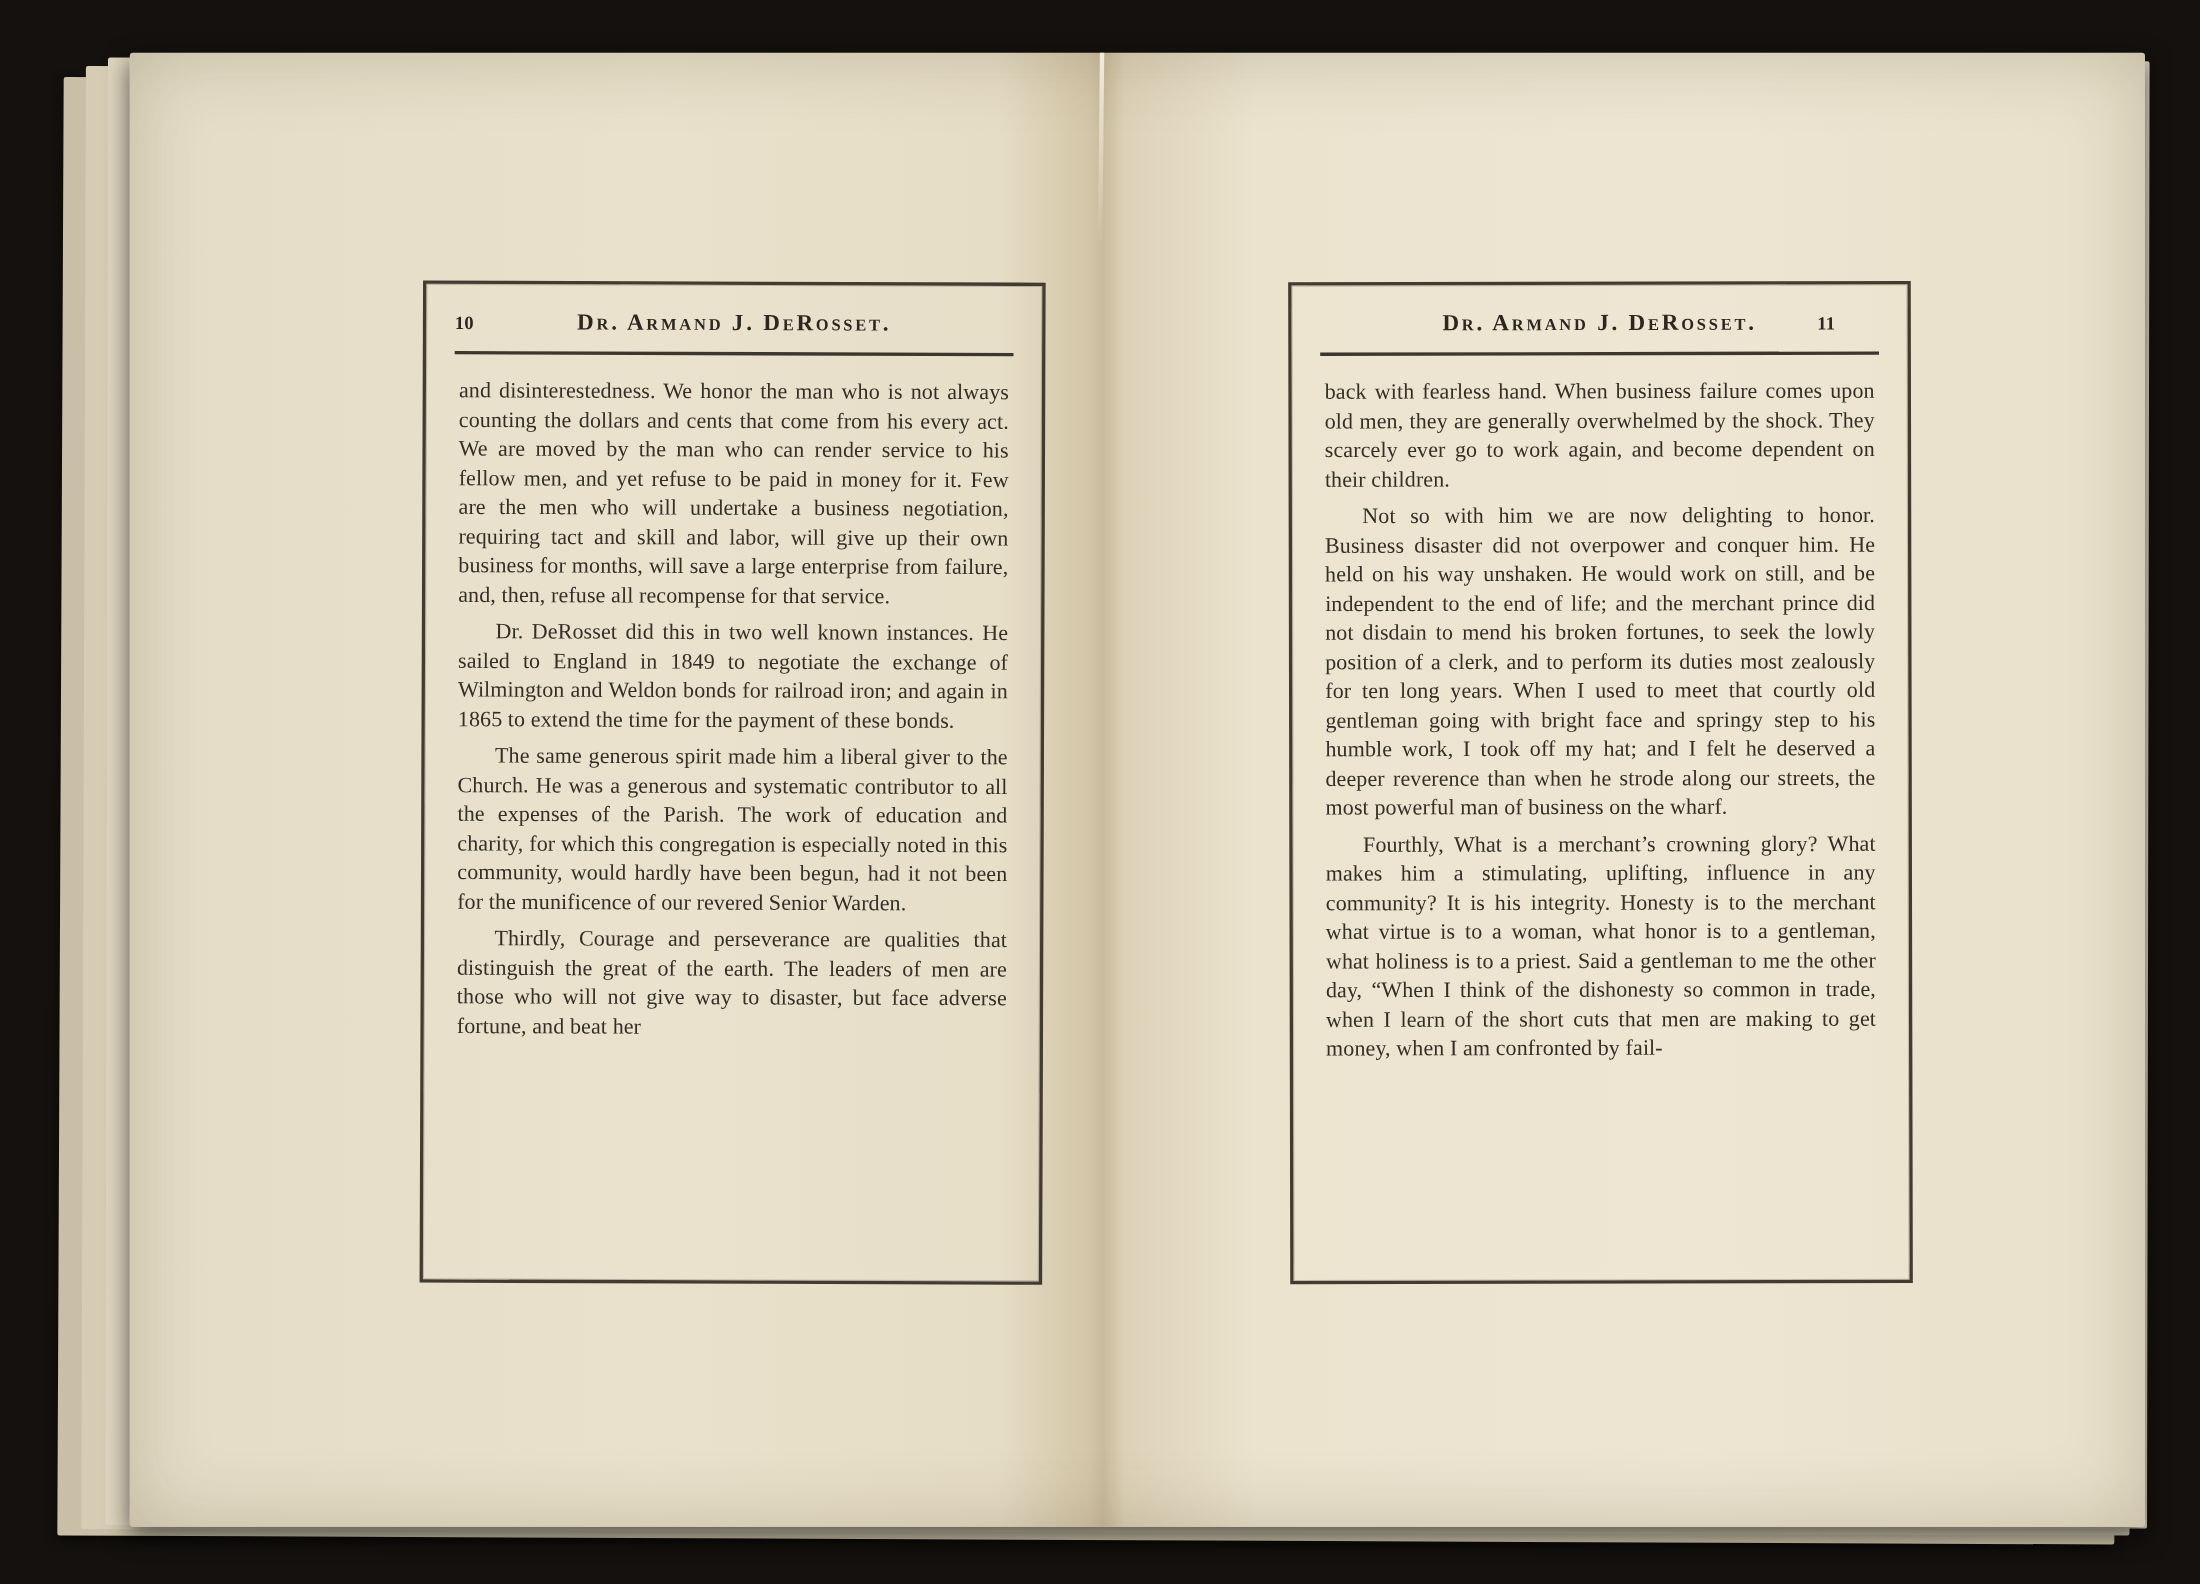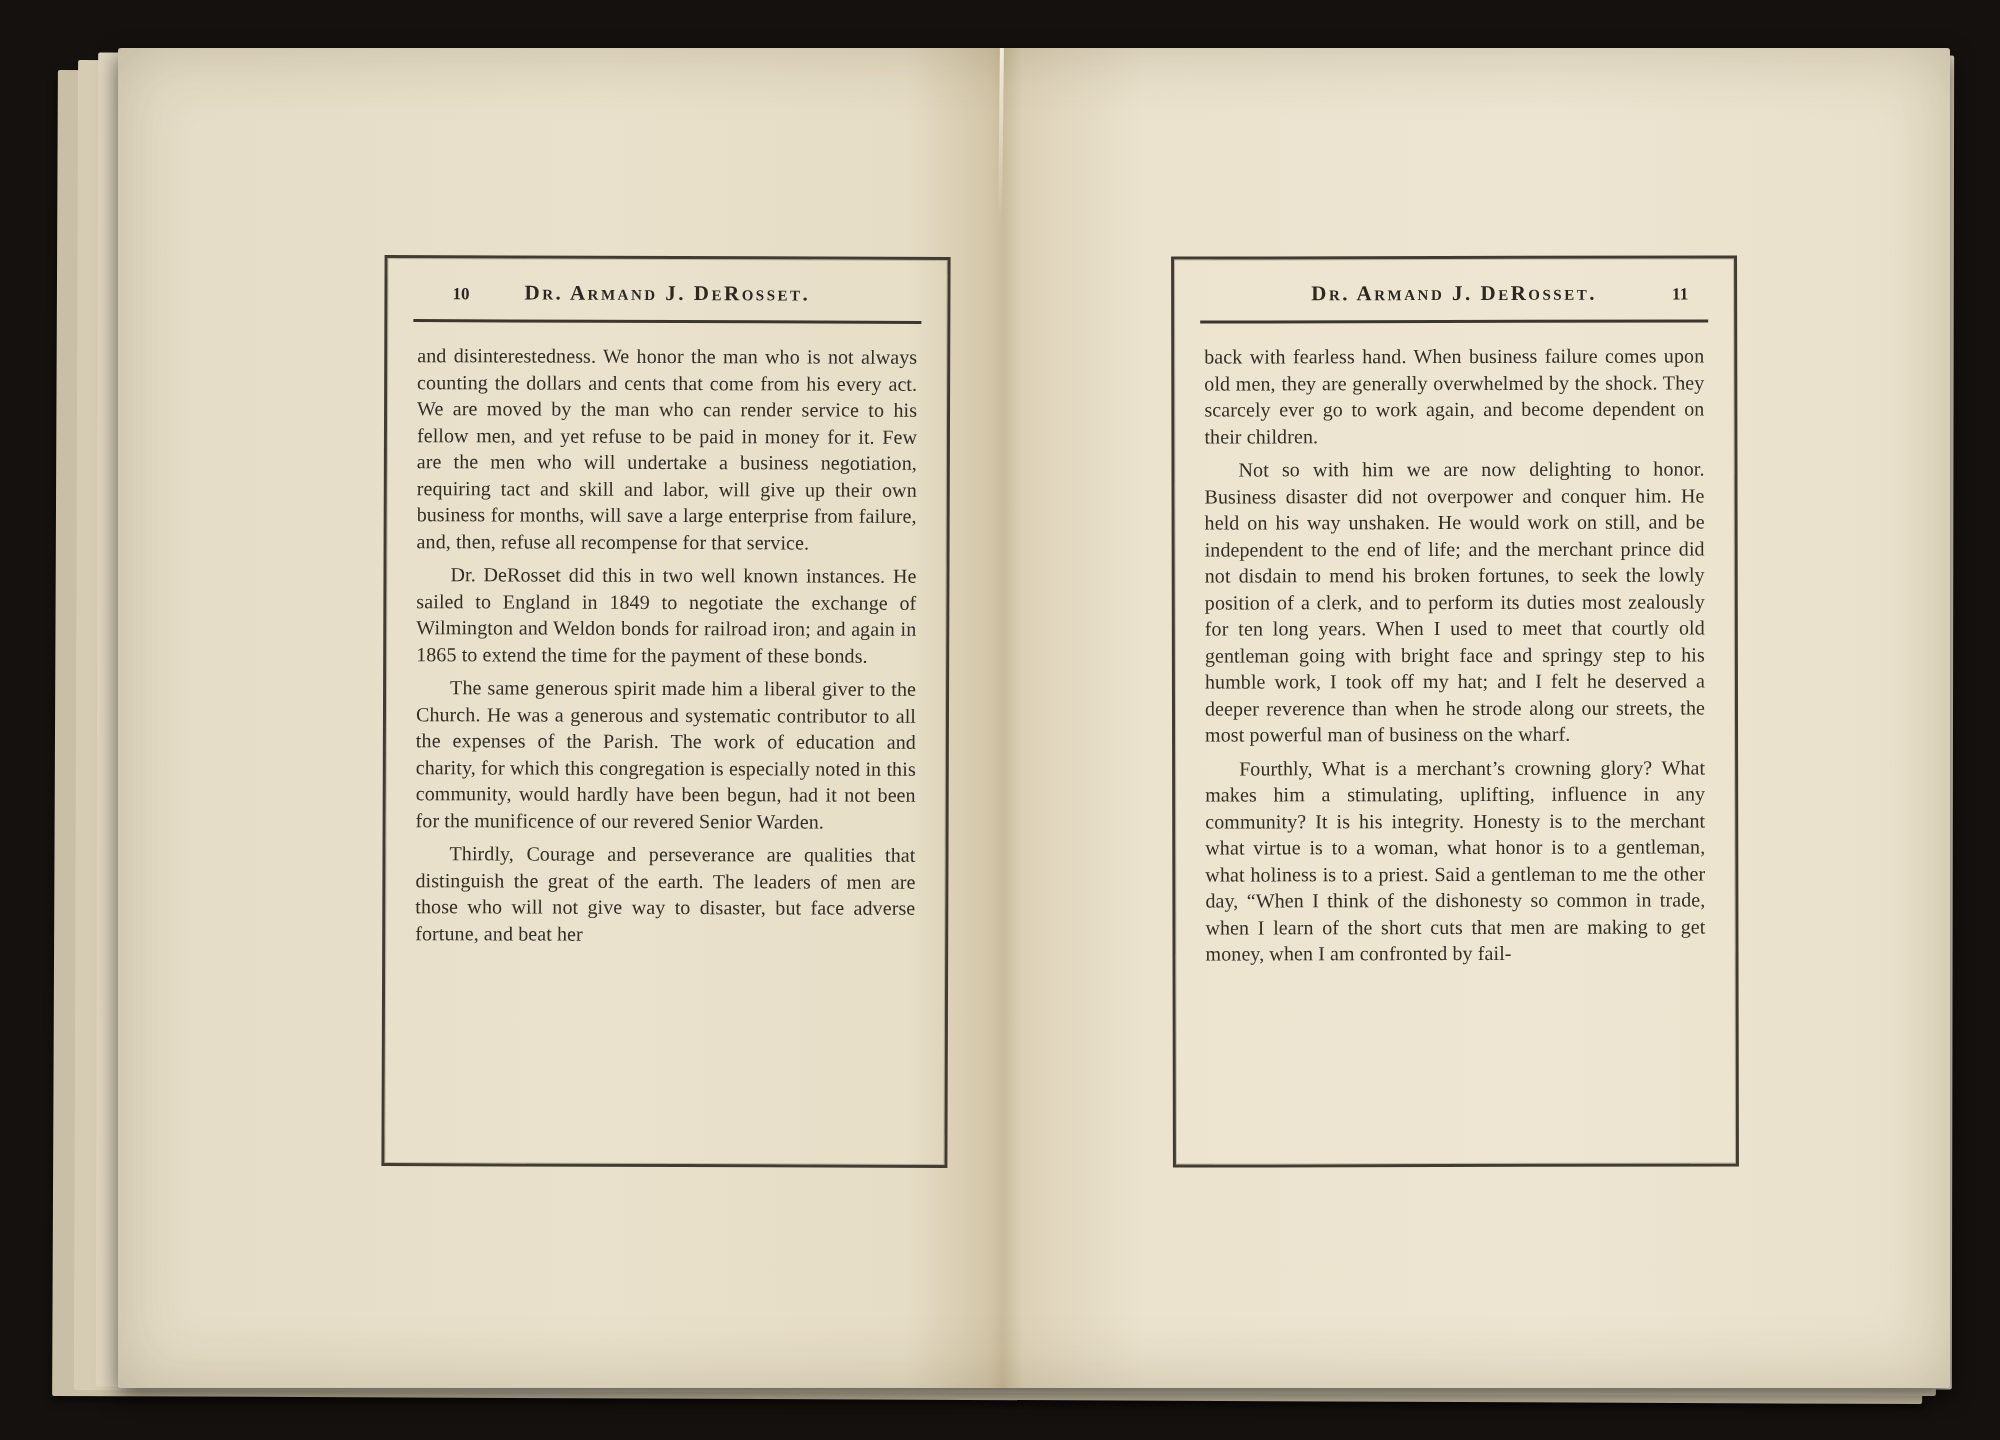--- a/index.html
+++ b/index.html
@@ -45,22 +45,22 @@
     display:grid; grid-template-columns:56px 1fr 56px; align-items:baseline;
     padding:22px 26px 6px 26px; color:#2c2721;
   }
   .running-title {
     grid-column:2; text-align:center;
     font-weight:bold; font-size:21px;
     font-variant:small-caps; letter-spacing:2.5px;
     white-space:nowrap;
   }
   .page-num { font-size:17px; font-weight:bold; color:#2c2721; }
-  .num-left  { grid-column:1; text-align:right; }
-  .num-right { grid-column:3; text-align:center; }
+  .num-left  { grid-column:1; text-align:left; }
+  .num-right { grid-column:3; text-align:left; }
 
   .header-rule { height:3px; background:#3c372e; margin:8px 26px 16px 26px; }
 
   .page-body {
     padding:4px 30px 0 30px;
     font-size:20px; line-height:26.5px;
     color:#332e26; text-align:justify;
     letter-spacing:0.1px;
   }
   .page-body p { margin:0 0 7px 0; }

